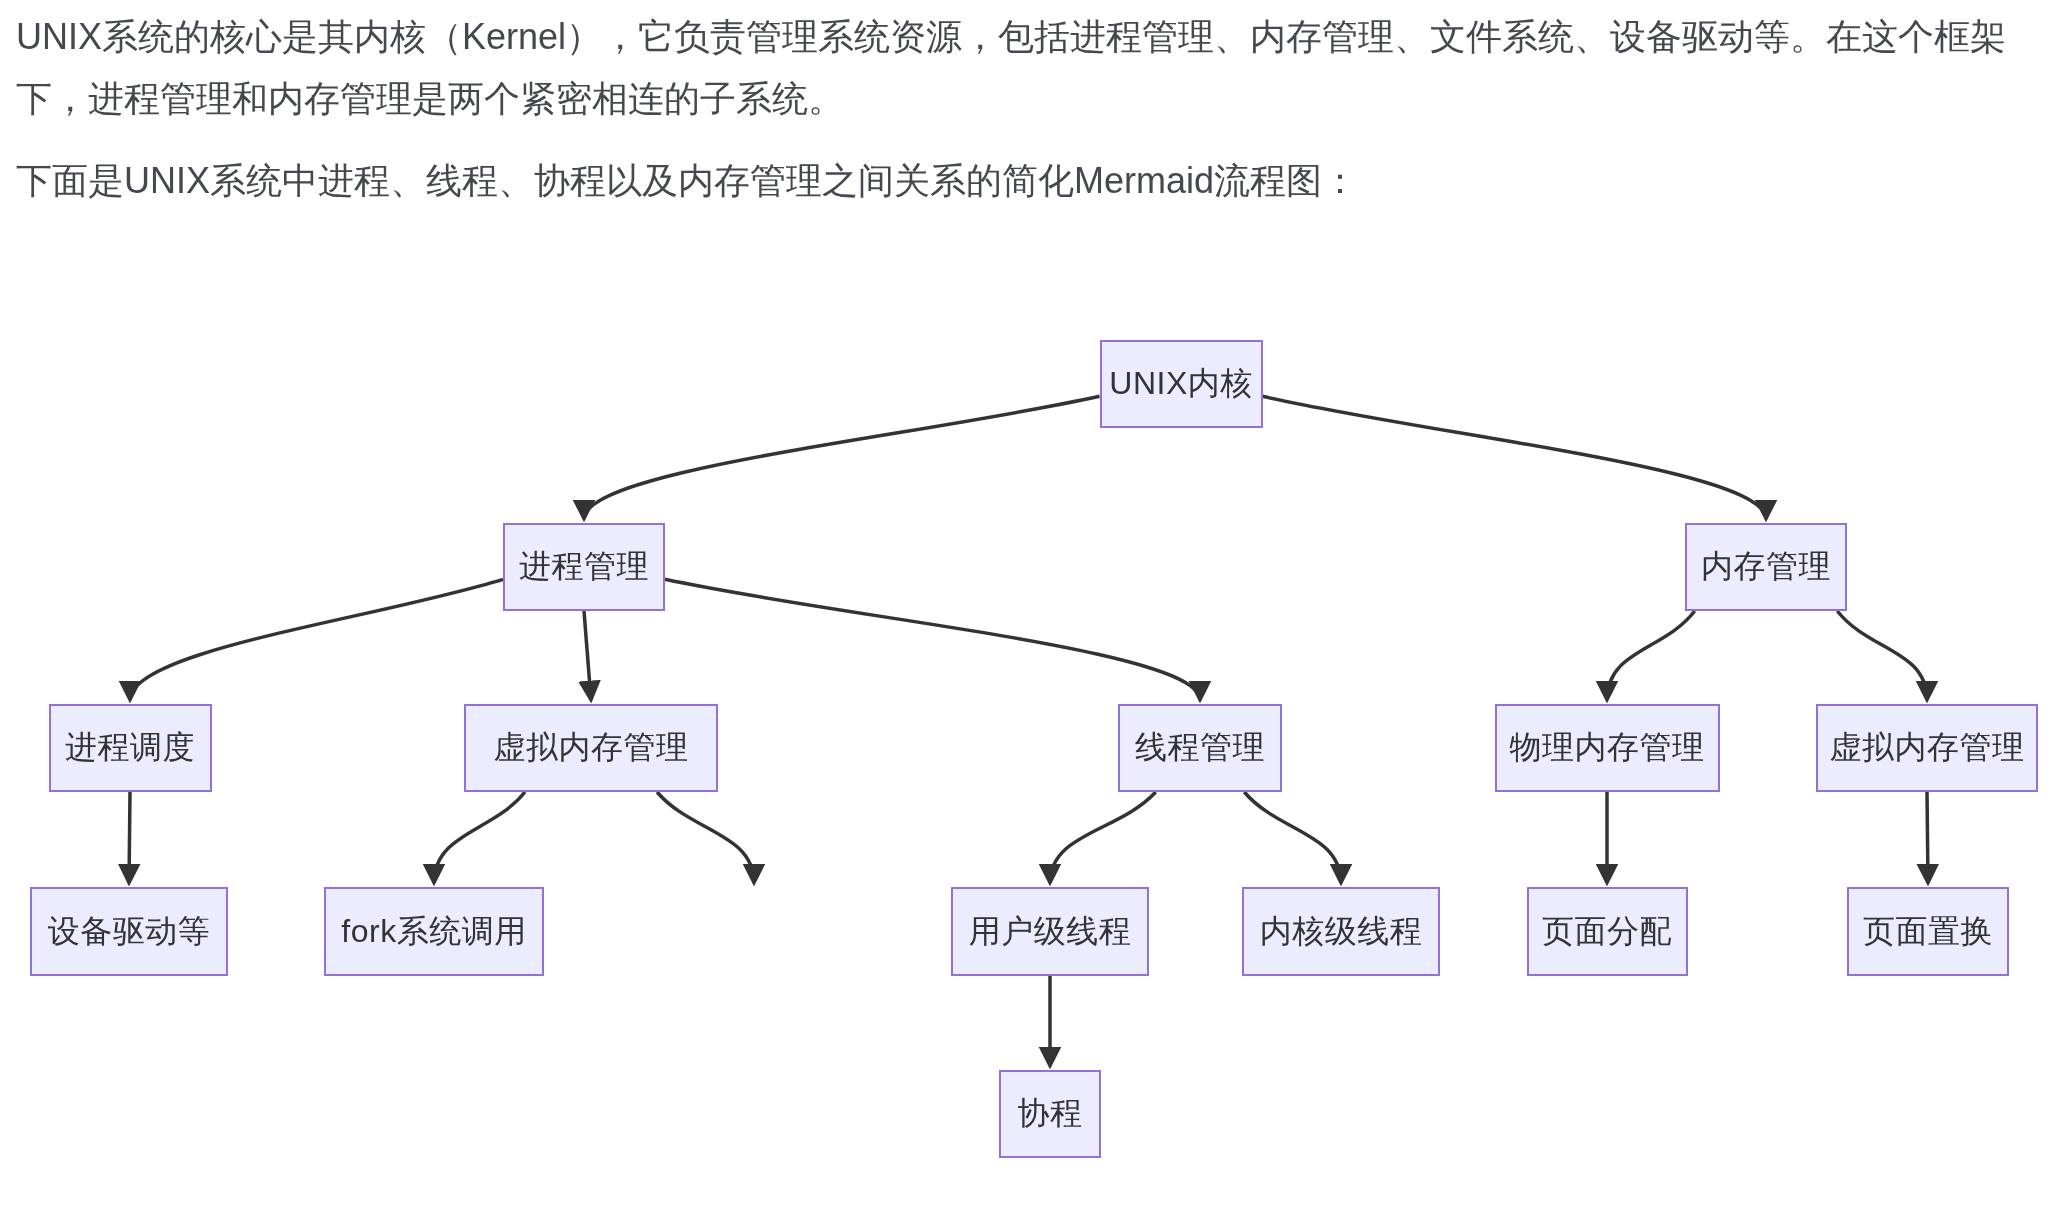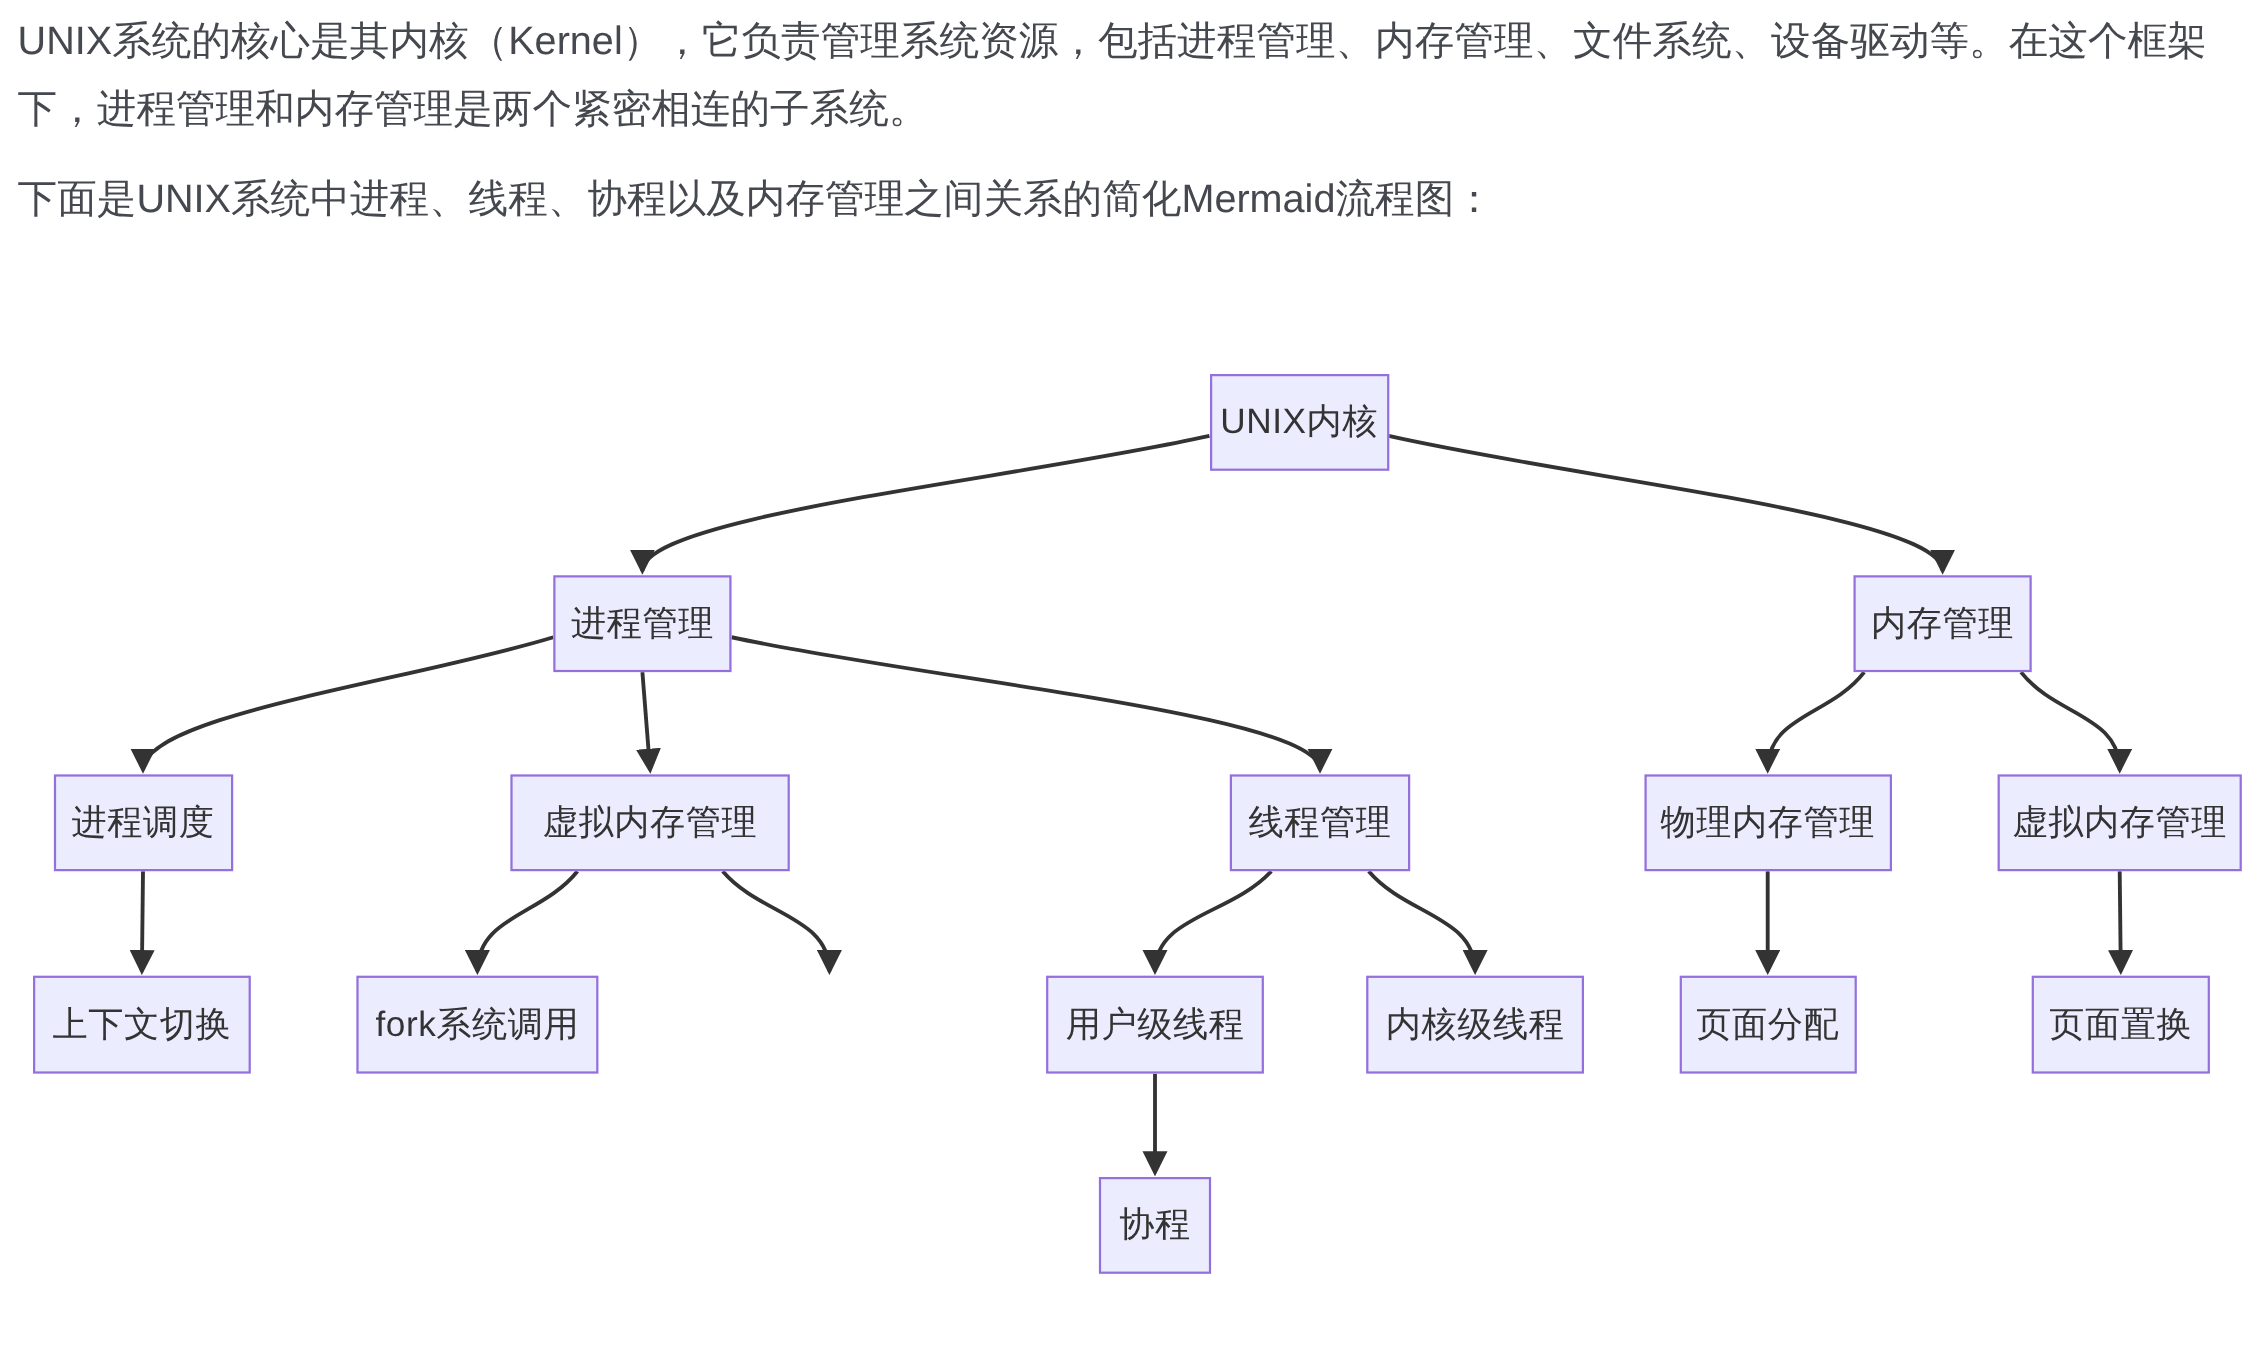--- a/index.html
+++ b/index.html
@@ -60,20 +60,20 @@
   </svg>
 
 <div class="node" style="left: 1099.5px; top: 340px; width: 163px; height: 88px;">UNIX内核</div>
     <div class="node" style="left: 503px; top: 523px; width: 162px; height: 88px;">进程管理</div>
     <div class="node" style="left: 1685px; top: 523px; width: 162px; height: 88px;">内存管理</div>
     <div class="node" style="left: 48.5px; top: 704px; width: 163px; height: 88px; text-align: right;">进程调度</div>
     <div class="node" style="left: 464px; top: 704px; width: 254px; height: 88px;">虚拟内存管理</div>
     <div class="node" style="left: 1118px; top: 704px; width: 164px; height: 88px;">线程管理</div>
     <div class="node" style="left: 1494.5px; top: 704px; width: 225px; height: 88px;">物理内存管理</div>
     <div class="node" style="left: 1816px; top: 704px; width: 222px; height: 88px;">虚拟内存管理</div>
-    <div class="node" style="left: 30px; top: 887px; width: 198px; height: 89px;">上下文切换</div>
+    <div class="node" style="left: 30px; top: 887px; width: 198px; height: 89px;">设备驱动等</div>
     <div class="node" style="left: 324px; top: 887px; width: 220px; height: 89px;">fork系统调用</div>
     <div class="node" style="left: 951px; top: 887px; width: 198px; height: 89px;">用户级线程</div>
     <div class="node" style="left: 1242px; top: 887px; width: 198px; height: 89px;">内核级线程</div>
     <div class="node" style="left: 1526.5px; top: 887px; width: 161px; height: 89px;">页面分配</div>
     <div class="node" style="left: 1847px; top: 887px; width: 162px; height: 89px;">页面置换</div>
     <div class="node" style="left: 999px; top: 1070px; width: 102px; height: 88px;">协程</div>
   </div>
 
 </body></html>

